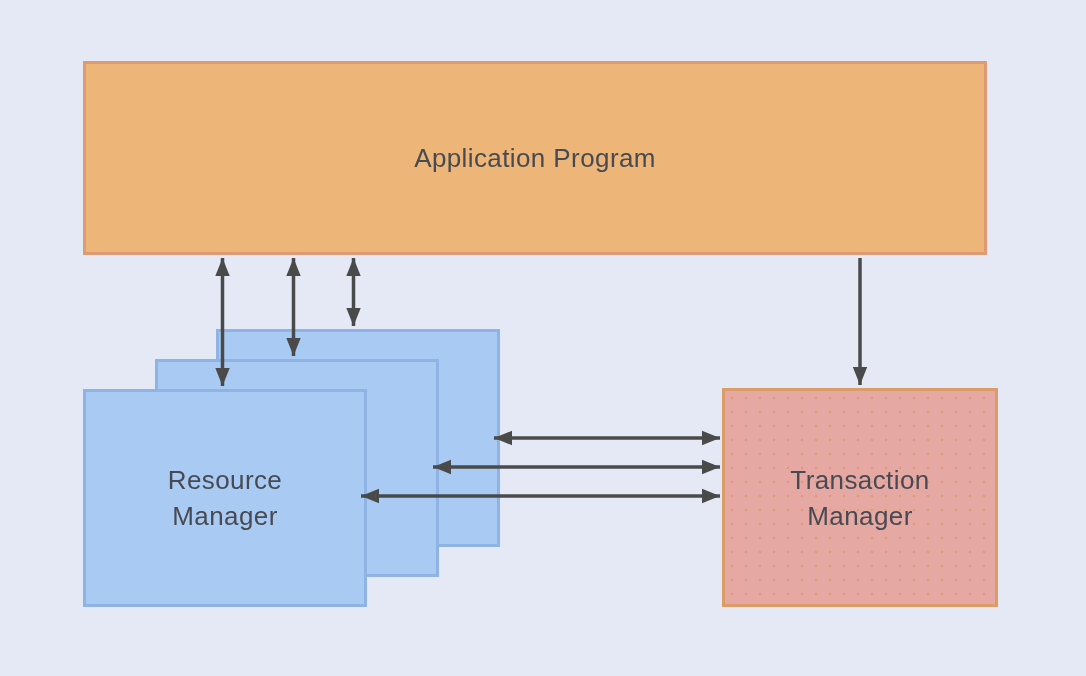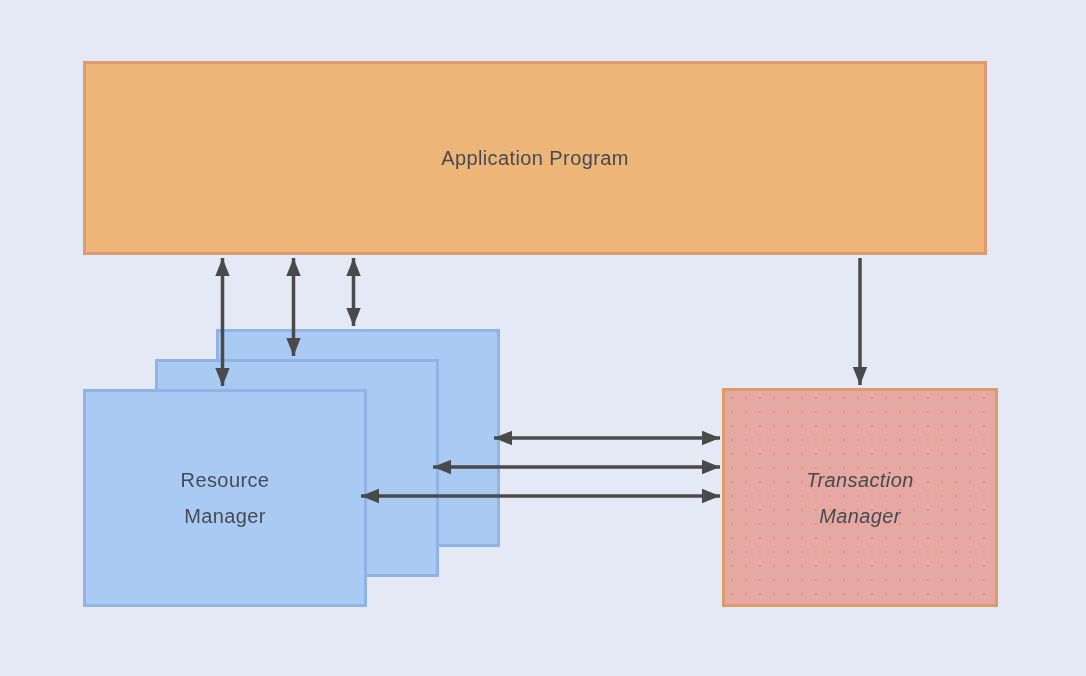--- a/index.html
+++ b/index.html
@@ -19,21 +19,21 @@
   }
   .box {
     position: absolute;
     box-sizing: border-box;
     display: flex;
     align-items: center;
     justify-content: center;
     text-align: center;
   }
   .label {
-    font-size: 20px;
+    font-size: 26px;
     line-height: 36px;
     color: #474a52;
     letter-spacing: 0.4px;
   }
   .box.app {
     left: 83px; top: 61px;
     width: 904px; height: 194px;
     background: #edb577;
     border: 3px solid #dd9a74;
   }
@@ -47,21 +47,21 @@
   .box.rm.front  { left: 83px;  top: 389px; }
   .box.rm .label { max-width: 170px; }
   .box.tm {
     left: 722px; top: 388px;
     width: 276px; height: 219px;
     background-color: #e6a8a3;
     background-image: radial-gradient(circle, rgba(215,140,78,0.55) 1px, transparent 1.6px);
     background-size: 14px 14px;
     border: 3px solid #dc9c68;
   }
-  .box.tm .label { max-width: 180px; font-style: italic; }
+  .box.tm .label { max-width: 180px; }
   svg.arrows {
     position: absolute;
     left: 0; top: 0;
     width: 1086px; height: 676px;
     pointer-events: none;
   }
   svg.arrows line {
     stroke: #4a4a4a;
     stroke-width: 3.5;
   }

